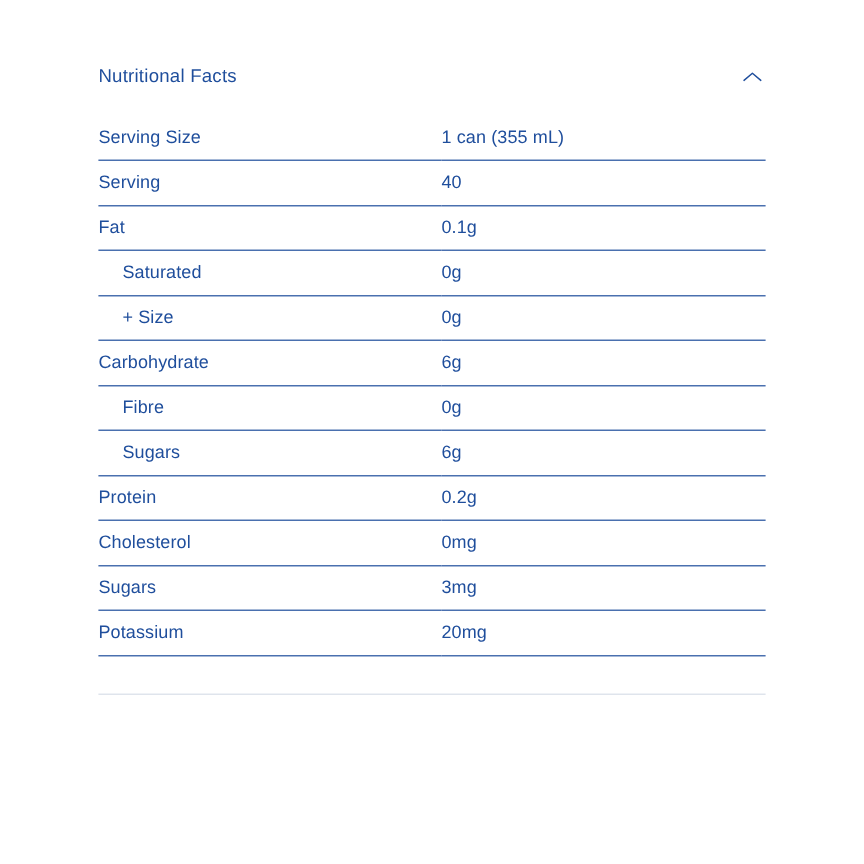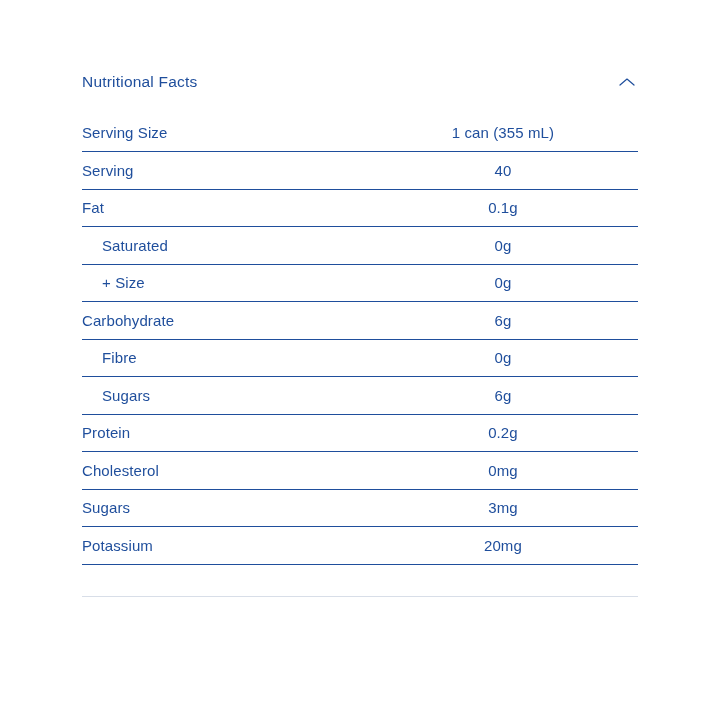--- a/index.html
+++ b/index.html
@@ -10,21 +10,21 @@
   body {
     width: 720px;
     height: 720px;
     font-family: "Liberation Sans", sans-serif;
     color: #1f4e9c;
     -webkit-font-smoothing: antialiased;
   }
   .panel {
     position: absolute;
     left: 82px;
-    top: 62px;
+    top: 44px;
     width: 556px;
   }
   .panel-header {
     display: flex;
     align-items: center;
     justify-content: space-between;
     height: 40px;
   }
   .panel-title {
     font-size: 15.5px;
@@ -68,21 +68,20 @@
   td.label {
     width: 275px;
     padding-left: 1px;
   }
   td.label.indent {
     padding-left: 20px;
   }
   td.value {
     width: 281px;
     padding-left: 1px;
-    text-align: center;
   }
   .bottom-rule {
     width: 556px;
     height: 1px;
     background: #d8dee8;
     margin-top: 31px;
   }
 </style>
 </head>
 <body>

